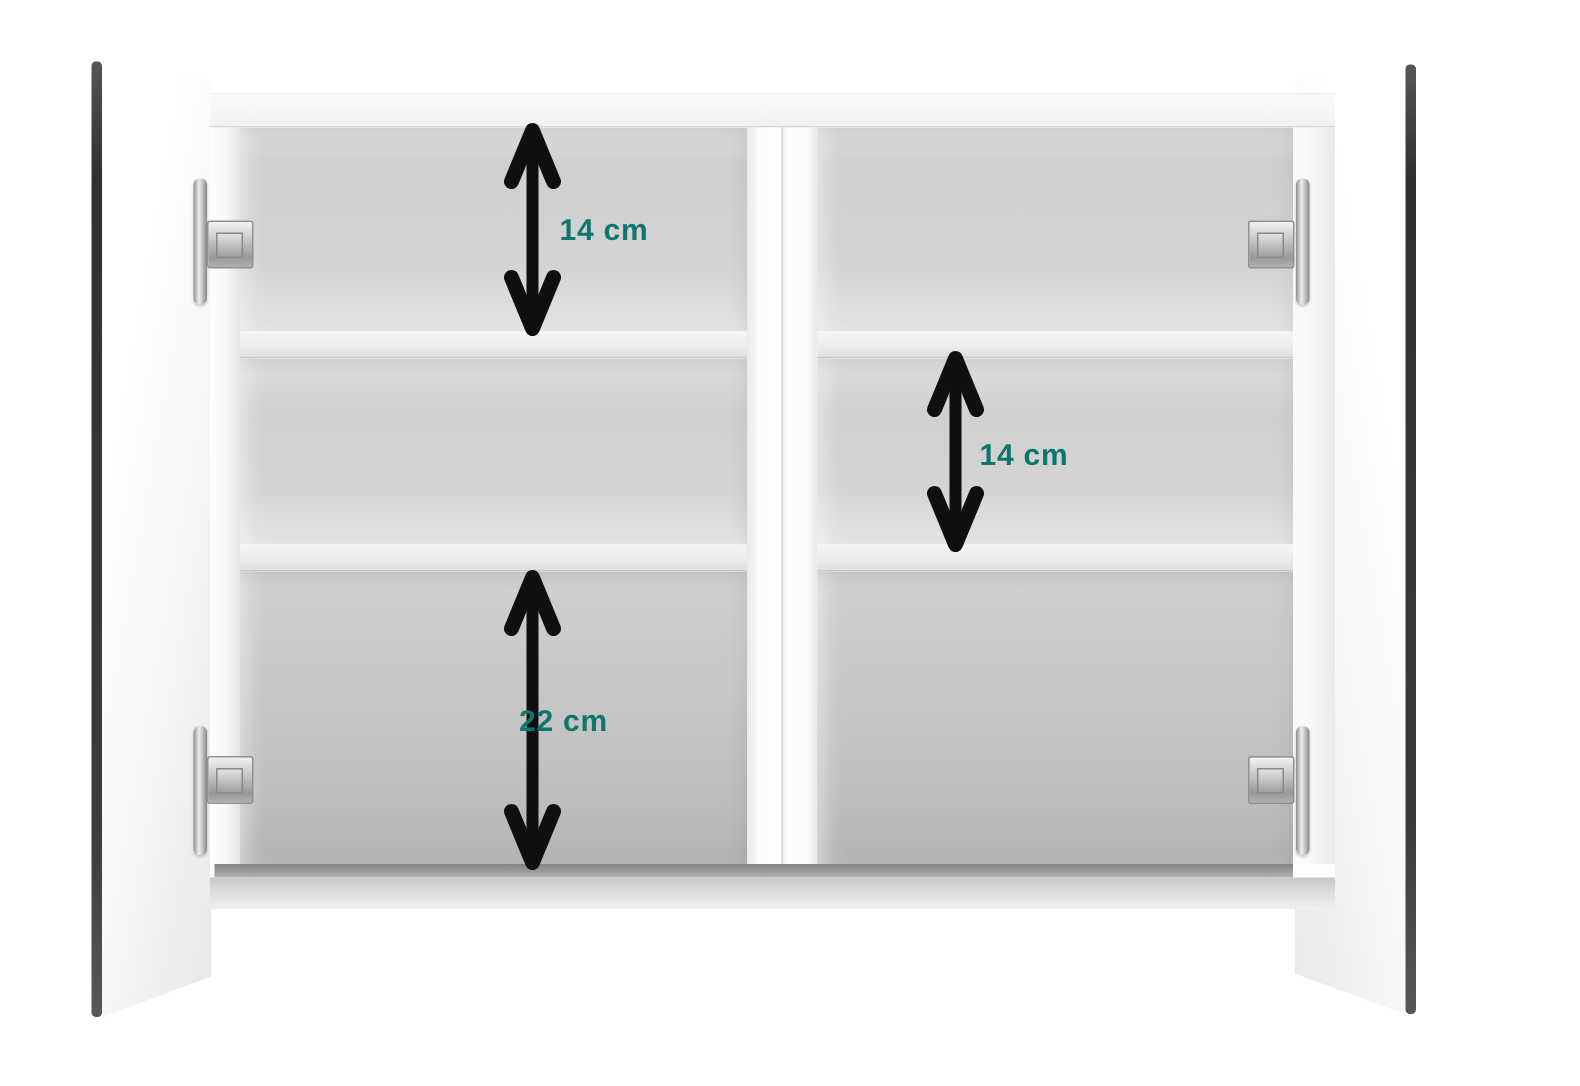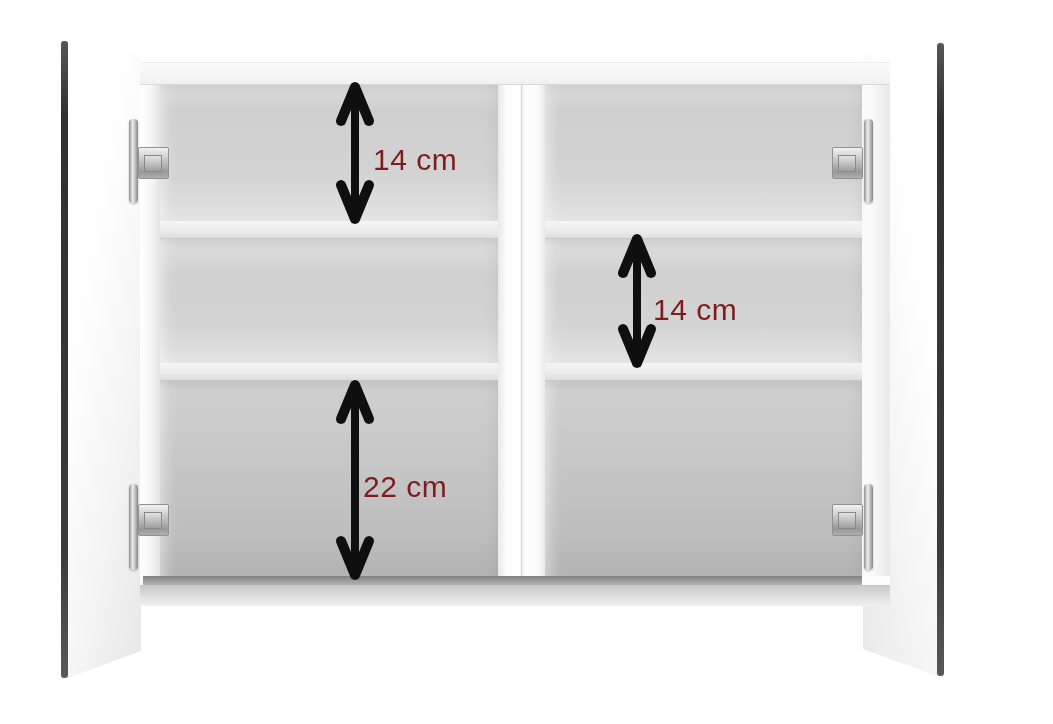--- a/index.html
+++ b/index.html
@@ -112,26 +112,26 @@
   #hinge-left-bottom .hinge-cup{ left:9px; top:20px; }
   #hinge-right-top .hinge-cup   { left:1px; top:28px; }
   #hinge-right-bottom .hinge-cup{ left:1px; top:20px; }
 
   
   #annotation-layer { left:0; top:0; width:1053px; height:724px; pointer-events:none; }
   .arrow-shaft { stroke:#0f0f0f; stroke-width:8; }
   .arrow-head  { stroke:#0f0f0f; stroke-width:10; fill:none;
                  stroke-linecap:round; stroke-linejoin:round; }
   .dim-label {
-    position:absolute; font-weight:400; font-size:30px; color:#7f1d1d;
+    position:absolute; font-weight:700; font-size:20px; color:#0f766e;
     letter-spacing:0.5px; white-space:nowrap;
   }
   #dim-label-1 { left:373px; top:143px; }
   #dim-label-2 { left:653px; top:293px; }
-  #dim-label-3 { left:363px; top:470px; }
+  #dim-label-3 { left:346px; top:470px; }
 </style>
 </head>
 <body>
 
 <div class="stage">
 
   <div class="door" id="door-left">
     <div class="door-panel"></div>
     <div class="door-edge"></div>
   </div>

